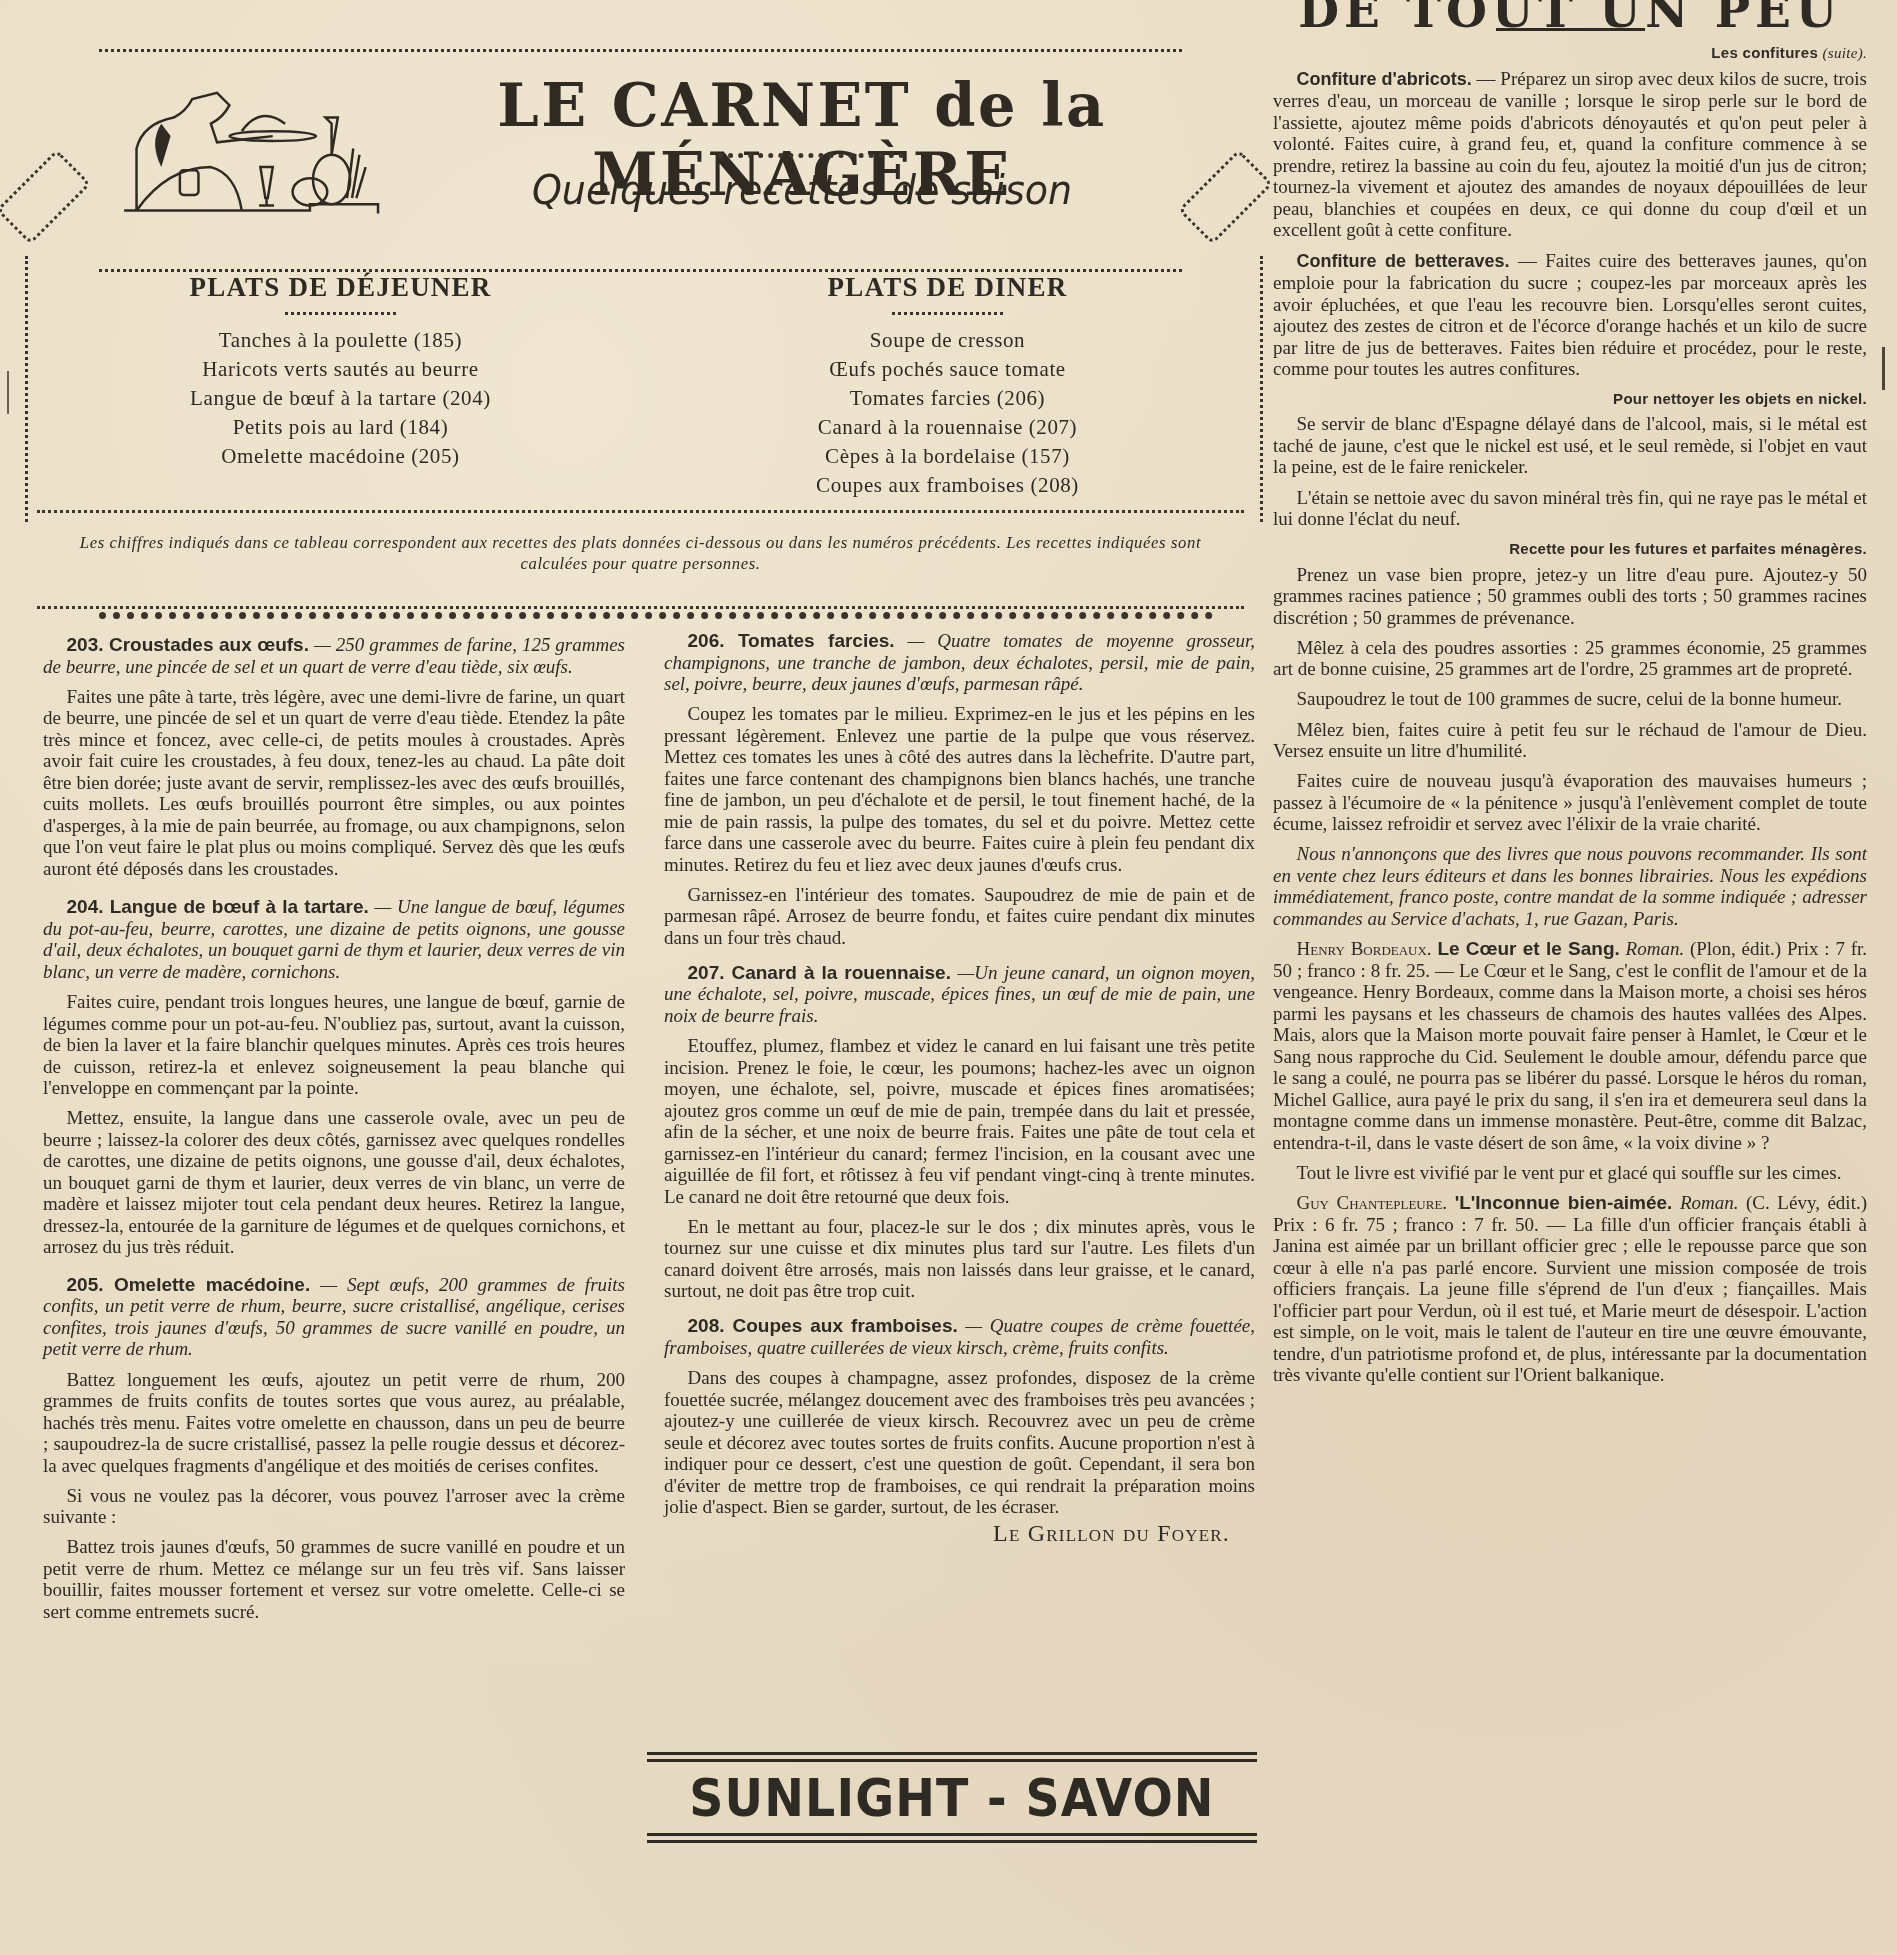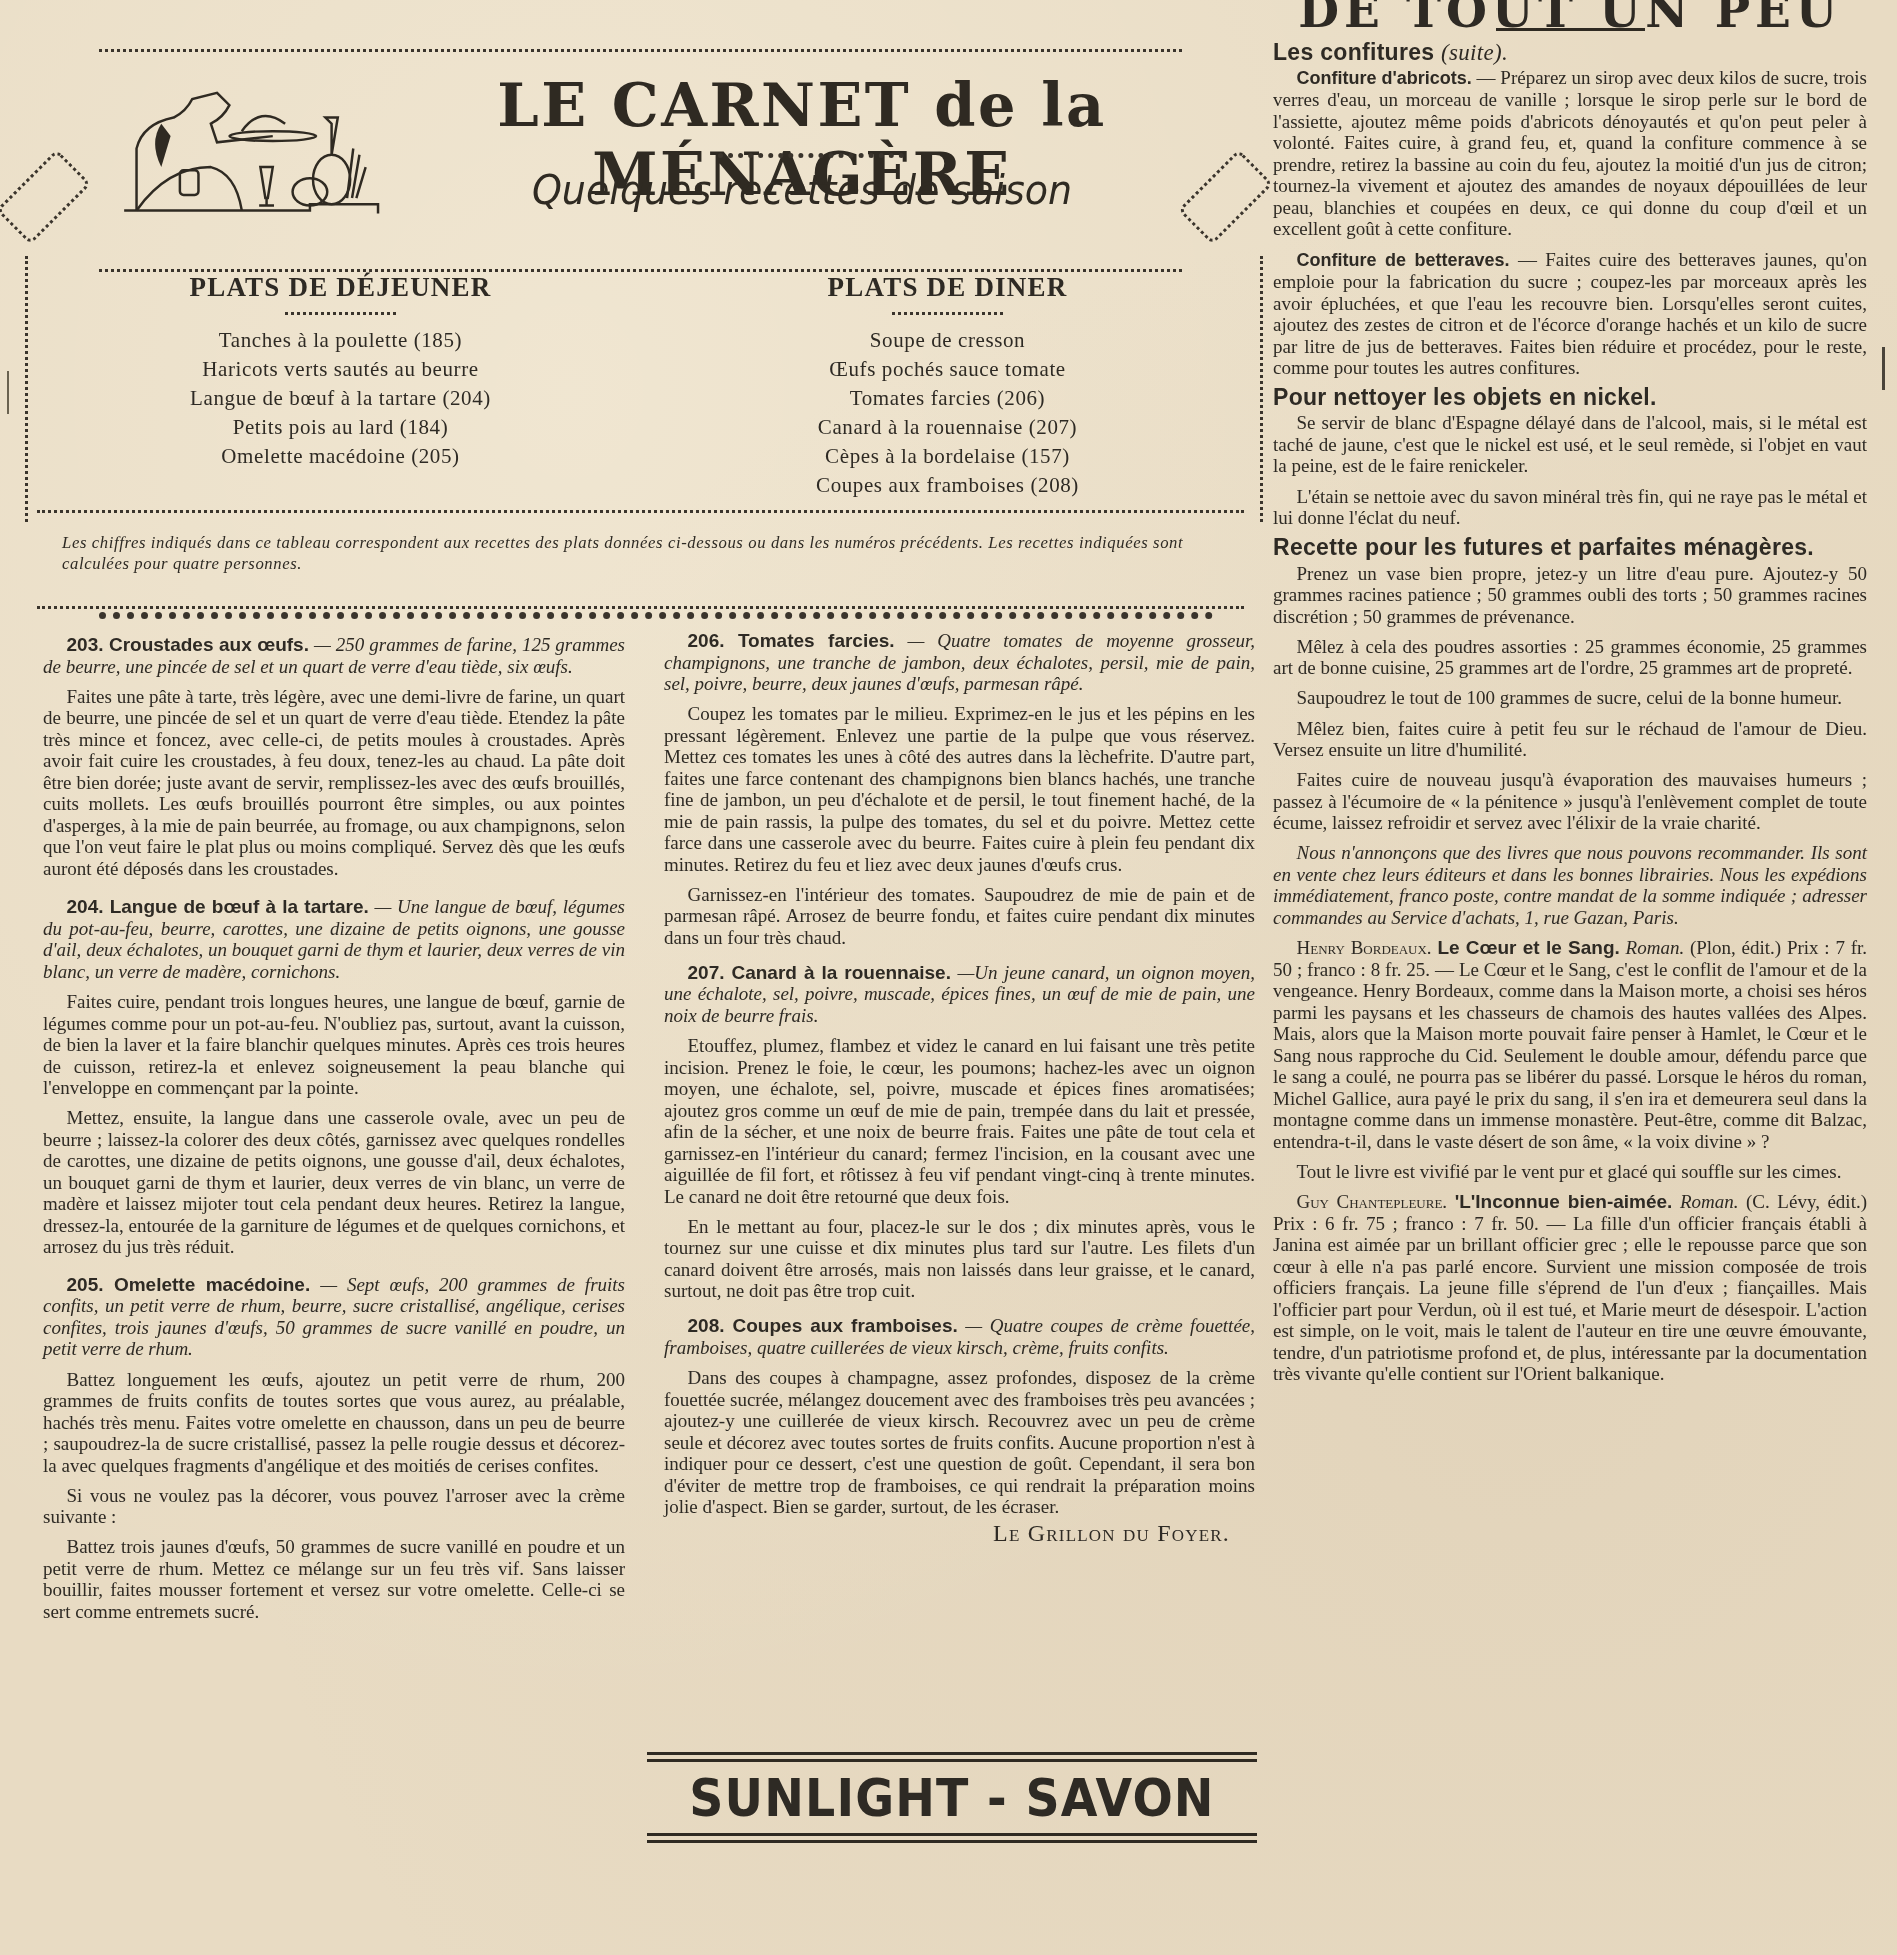--- a/index.html
+++ b/index.html
@@ -59,21 +59,21 @@
   .menu-heading {
     font-family: "Liberation Serif", serif; font-size: 27px; letter-spacing: 1.2px; margin: 0;
   }
   .menu-heading-rule { width: 111px; margin: 8.7px auto 11px; border-top: 3.7px dotted #3a342c; }
   .menu-item { font-size: 21px; line-height: 29px; letter-spacing: 0.6px; }
   .note-frame {
     position: absolute; left: 12.4px; top: 498px; width: 1207px; height: 93px;
     border-top: 3.1px dotted #3a342c; border-bottom: 3.1px dotted #3a342c;
   }
   .note-text {
-    position: absolute; left: 37px; top: 520px; width: 1157px; text-align: left;
+    position: absolute; left: 37px; top: 520px; width: 1157px; text-align: center;
     font-style: italic; font-size: 16.7px; line-height: 21px; letter-spacing: 0.6px;
   }
   .big-dots {
     position: absolute; left: 74px; top: 600px; width: 1114px; height: 0;
     border-top: 7.4px dotted #3a342c;
   }
   
   .col {
     position: absolute; font-size: 19px; line-height: 21.5px; text-align: justify;
     font-family: "Liberation Serif", serif;
@@ -83,22 +83,22 @@
   .ingredients { font-style: italic; }
   .col-a { left: 43px; top: 634px; width: 582px; }
   .col-b { left: 664px; top: 630px; width: 591px; }
   .col-c { left: 1273px; top: 43px; width: 594px; }
   .section-head {
     text-align: center; font-family: "DejaVu Serif", serif; font-weight: bold;
     font-size: 47px; letter-spacing: 5px; margin: 0;
   }
   .section-rule { width: 149px; margin: 6.2px auto 11px; border-top: 3.1px solid #2f2a22; }
   .sub-head {
-    text-align: left; font-family: "Liberation Sans", sans-serif; font-weight: bold;
-    font-size: 23px; margin: 2.5px 0 3.7px 0; letter-spacing: 0.3px;
+    text-align: right; font-family: "Liberation Sans", sans-serif; font-weight: bold;
+    font-size: 15px; margin: 2.5px 0 3.7px 0; letter-spacing: 0.3px;
   }
   .sub-head .suite { font-style: italic; font-family: "Liberation Serif", serif; font-weight: normal; }
   .run-head { font-family: "Liberation Sans", sans-serif; font-weight: bold; font-size: 18px; }
   .signature {
     text-align: right; font-variant: small-caps; font-size: 24px; letter-spacing: 1.2px; margin-top: -3.7px; padding-right: 25px;
   }
   .ad-box {
     position: absolute; left: 647px; top: 1752px; width: 610px; height: 204px;
   }
   .ad-rule { border-top: 3.1px solid #2f2a22; margin-bottom: 3.7px; }

